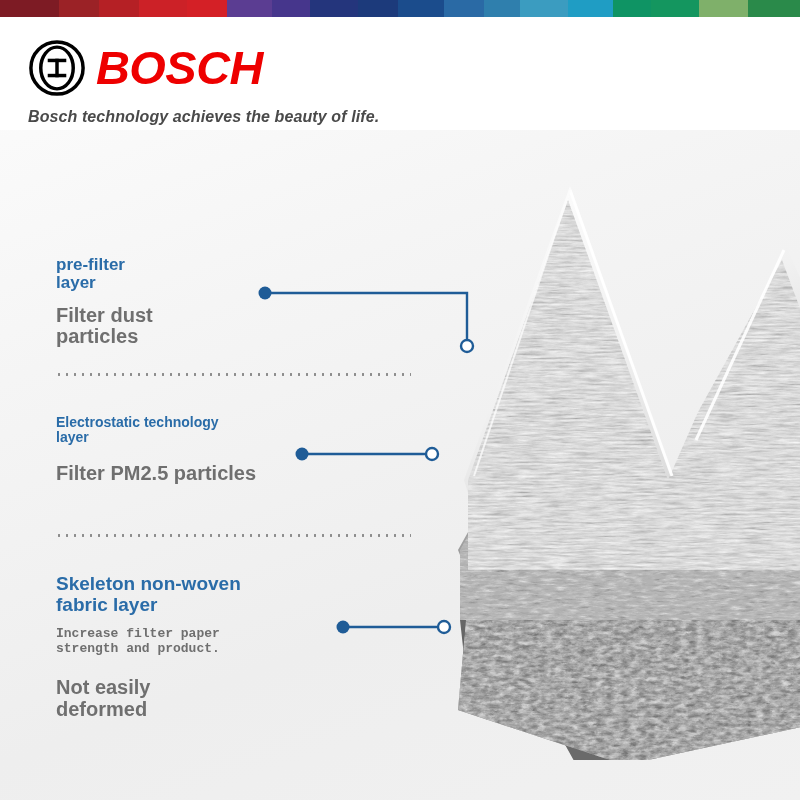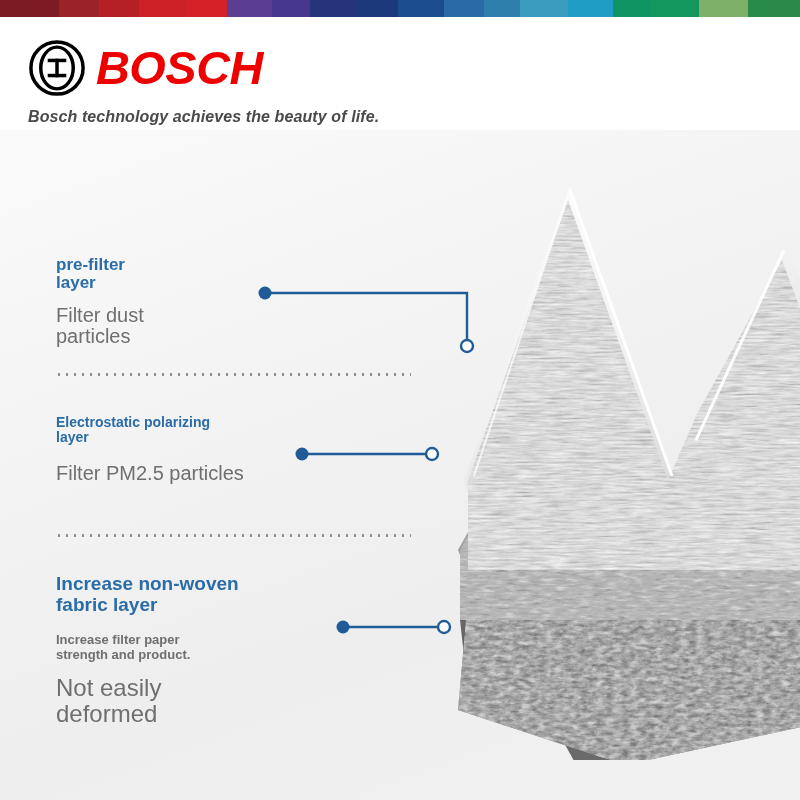--- a/index.html
+++ b/index.html
@@ -105,41 +105,41 @@
   }
   .anno-title {
     font-family: "Liberation Sans", sans-serif;
     font-weight: bold;
     color: #2a6ca8;
     white-space: pre-line;
     line-height: 1.08;
   }
   .anno-body {
     font-family: "Liberation Sans", sans-serif;
-    font-weight: normal;
+    font-weight: bold;
     color: #6f6f6f;
     white-space: pre-line;
     line-height: 1.08;
   }
 
   
   #anno-1 { left: 56px; top: 256px; width: 300px; }
   #anno-1 .anno-title { font-size: 17px; text-indent: 0; }
   #anno-1 .anno-body  { font-size: 20px; margin-top: 12px; }
 
   
   #anno-2 { left: 56px; top: 415px; width: 330px; }
   #anno-2 .anno-title { font-size: 14px; }
   #anno-2 .anno-body  { font-size: 20px; margin-top: 18px; }
 
   
   #anno-3 { left: 56px; top: 574px; width: 330px; }
   #anno-3 .anno-title { font-size: 19px; }
-  #anno-3 .anno-body-sm { font-family:Liberation Sans, sans-serif; font-weight:bold; font-size: 13px; color:#6f6f6f; margin-top: 18px; line-height:1.15; white-space: pre-line;}
-  #anno-3 .anno-body  { font-size: 24px; margin-top: 12px; }
+  #anno-3 .anno-body-sm { font-family:Liberation Mono, monospace; font-weight:bold; font-size: 13px; color:#6f6f6f; margin-top: 12px; line-height:1.15; white-space: pre-line;}
+  #anno-3 .anno-body  { font-size: 20px; margin-top: 20px; }
 
   
   .dotted-sep {
     position: absolute;
     height: 3px;
     z-index: 9;
     background-image: radial-gradient(circle, #8c8c8c 0px, #8c8c8c 1.1px, rgba(0,0,0,0) 1.4px);
     background-size: 8px 3px;
     background-repeat: repeat-x;
     background-position: left center;
@@ -314,27 +314,27 @@
   </svg>
 
   <div class="anno" id="anno-1">
     <div class="anno-title">pre-filter
  layer</div>
     <div class="anno-body">Filter dust
  particles</div>
   </div>
 
   <div class="anno" id="anno-2">
-    <div class="anno-title">Electrostatic polarizing
+    <div class="anno-title">Electrostatic technology
  layer</div>
     <div class="anno-body">Filter PM2.5 particles</div>
   </div>
 
   <div class="anno" id="anno-3">
-    <div class="anno-title">Increase non-woven
+    <div class="anno-title">Skeleton non-woven
 fabric layer</div>
     <div class="anno-body-sm">Increase filter paper
  strength and product.</div>
     <div class="anno-body">Not easily
  deformed</div>
   </div>
 
 </div>
 
 </body></html>

